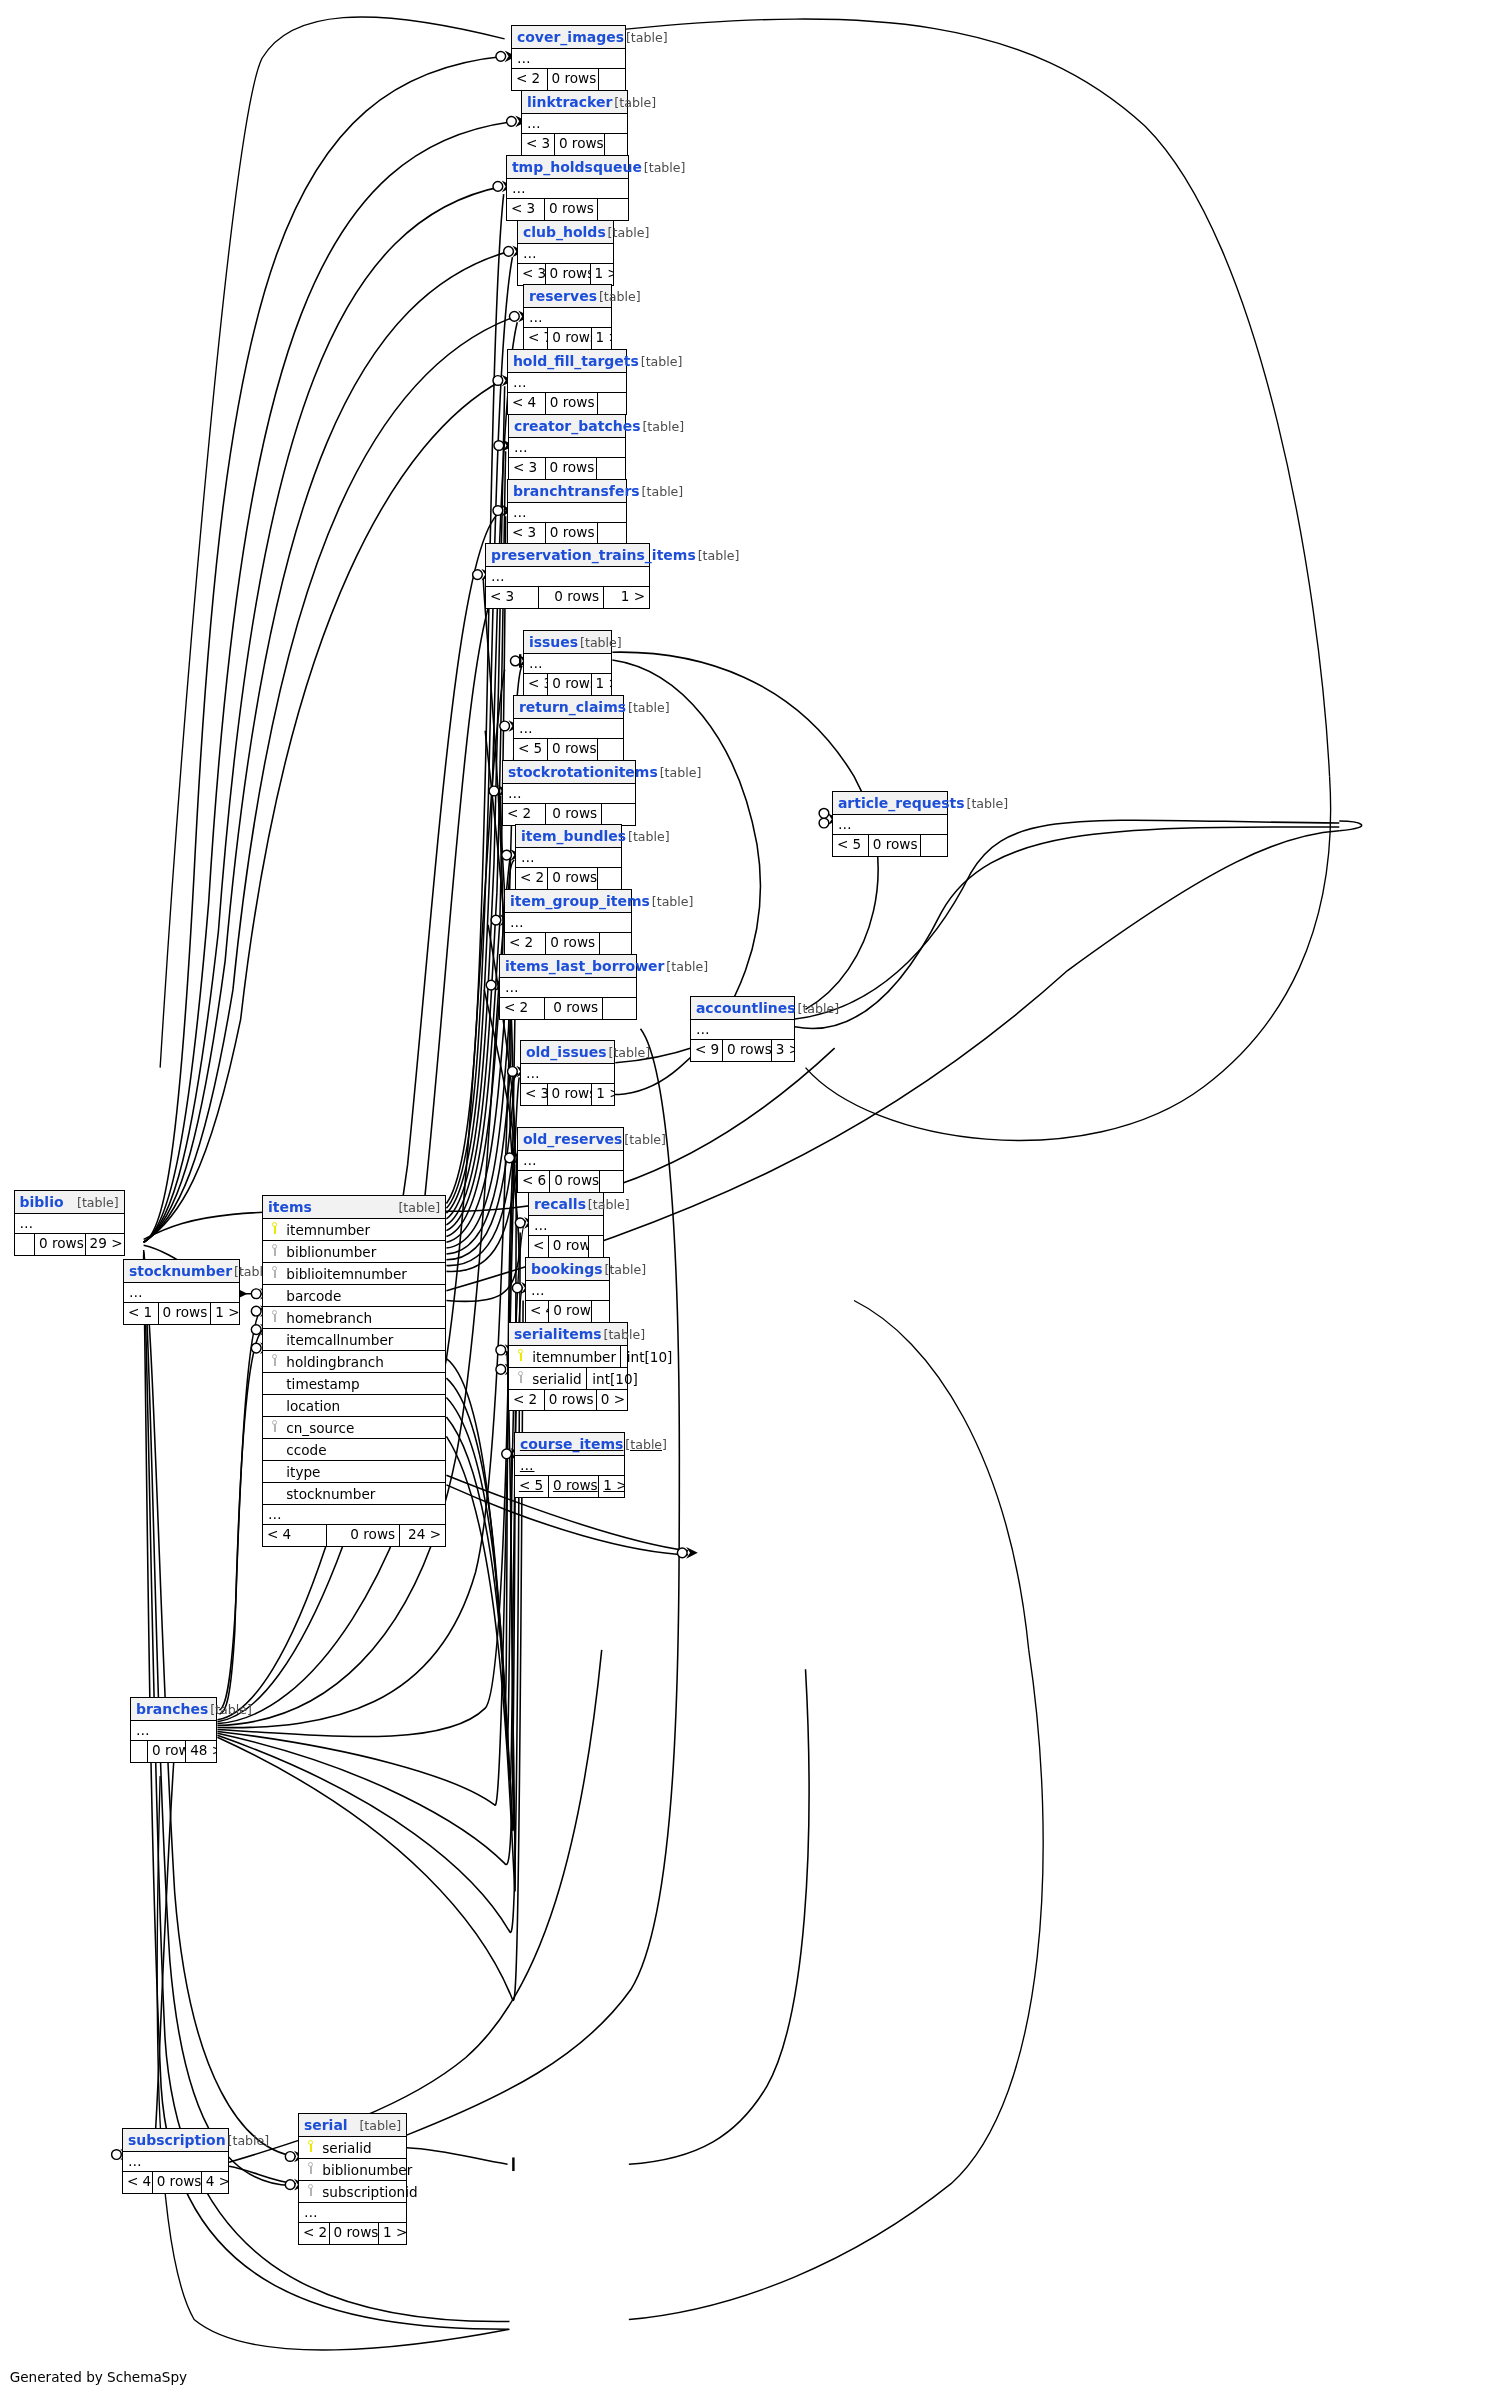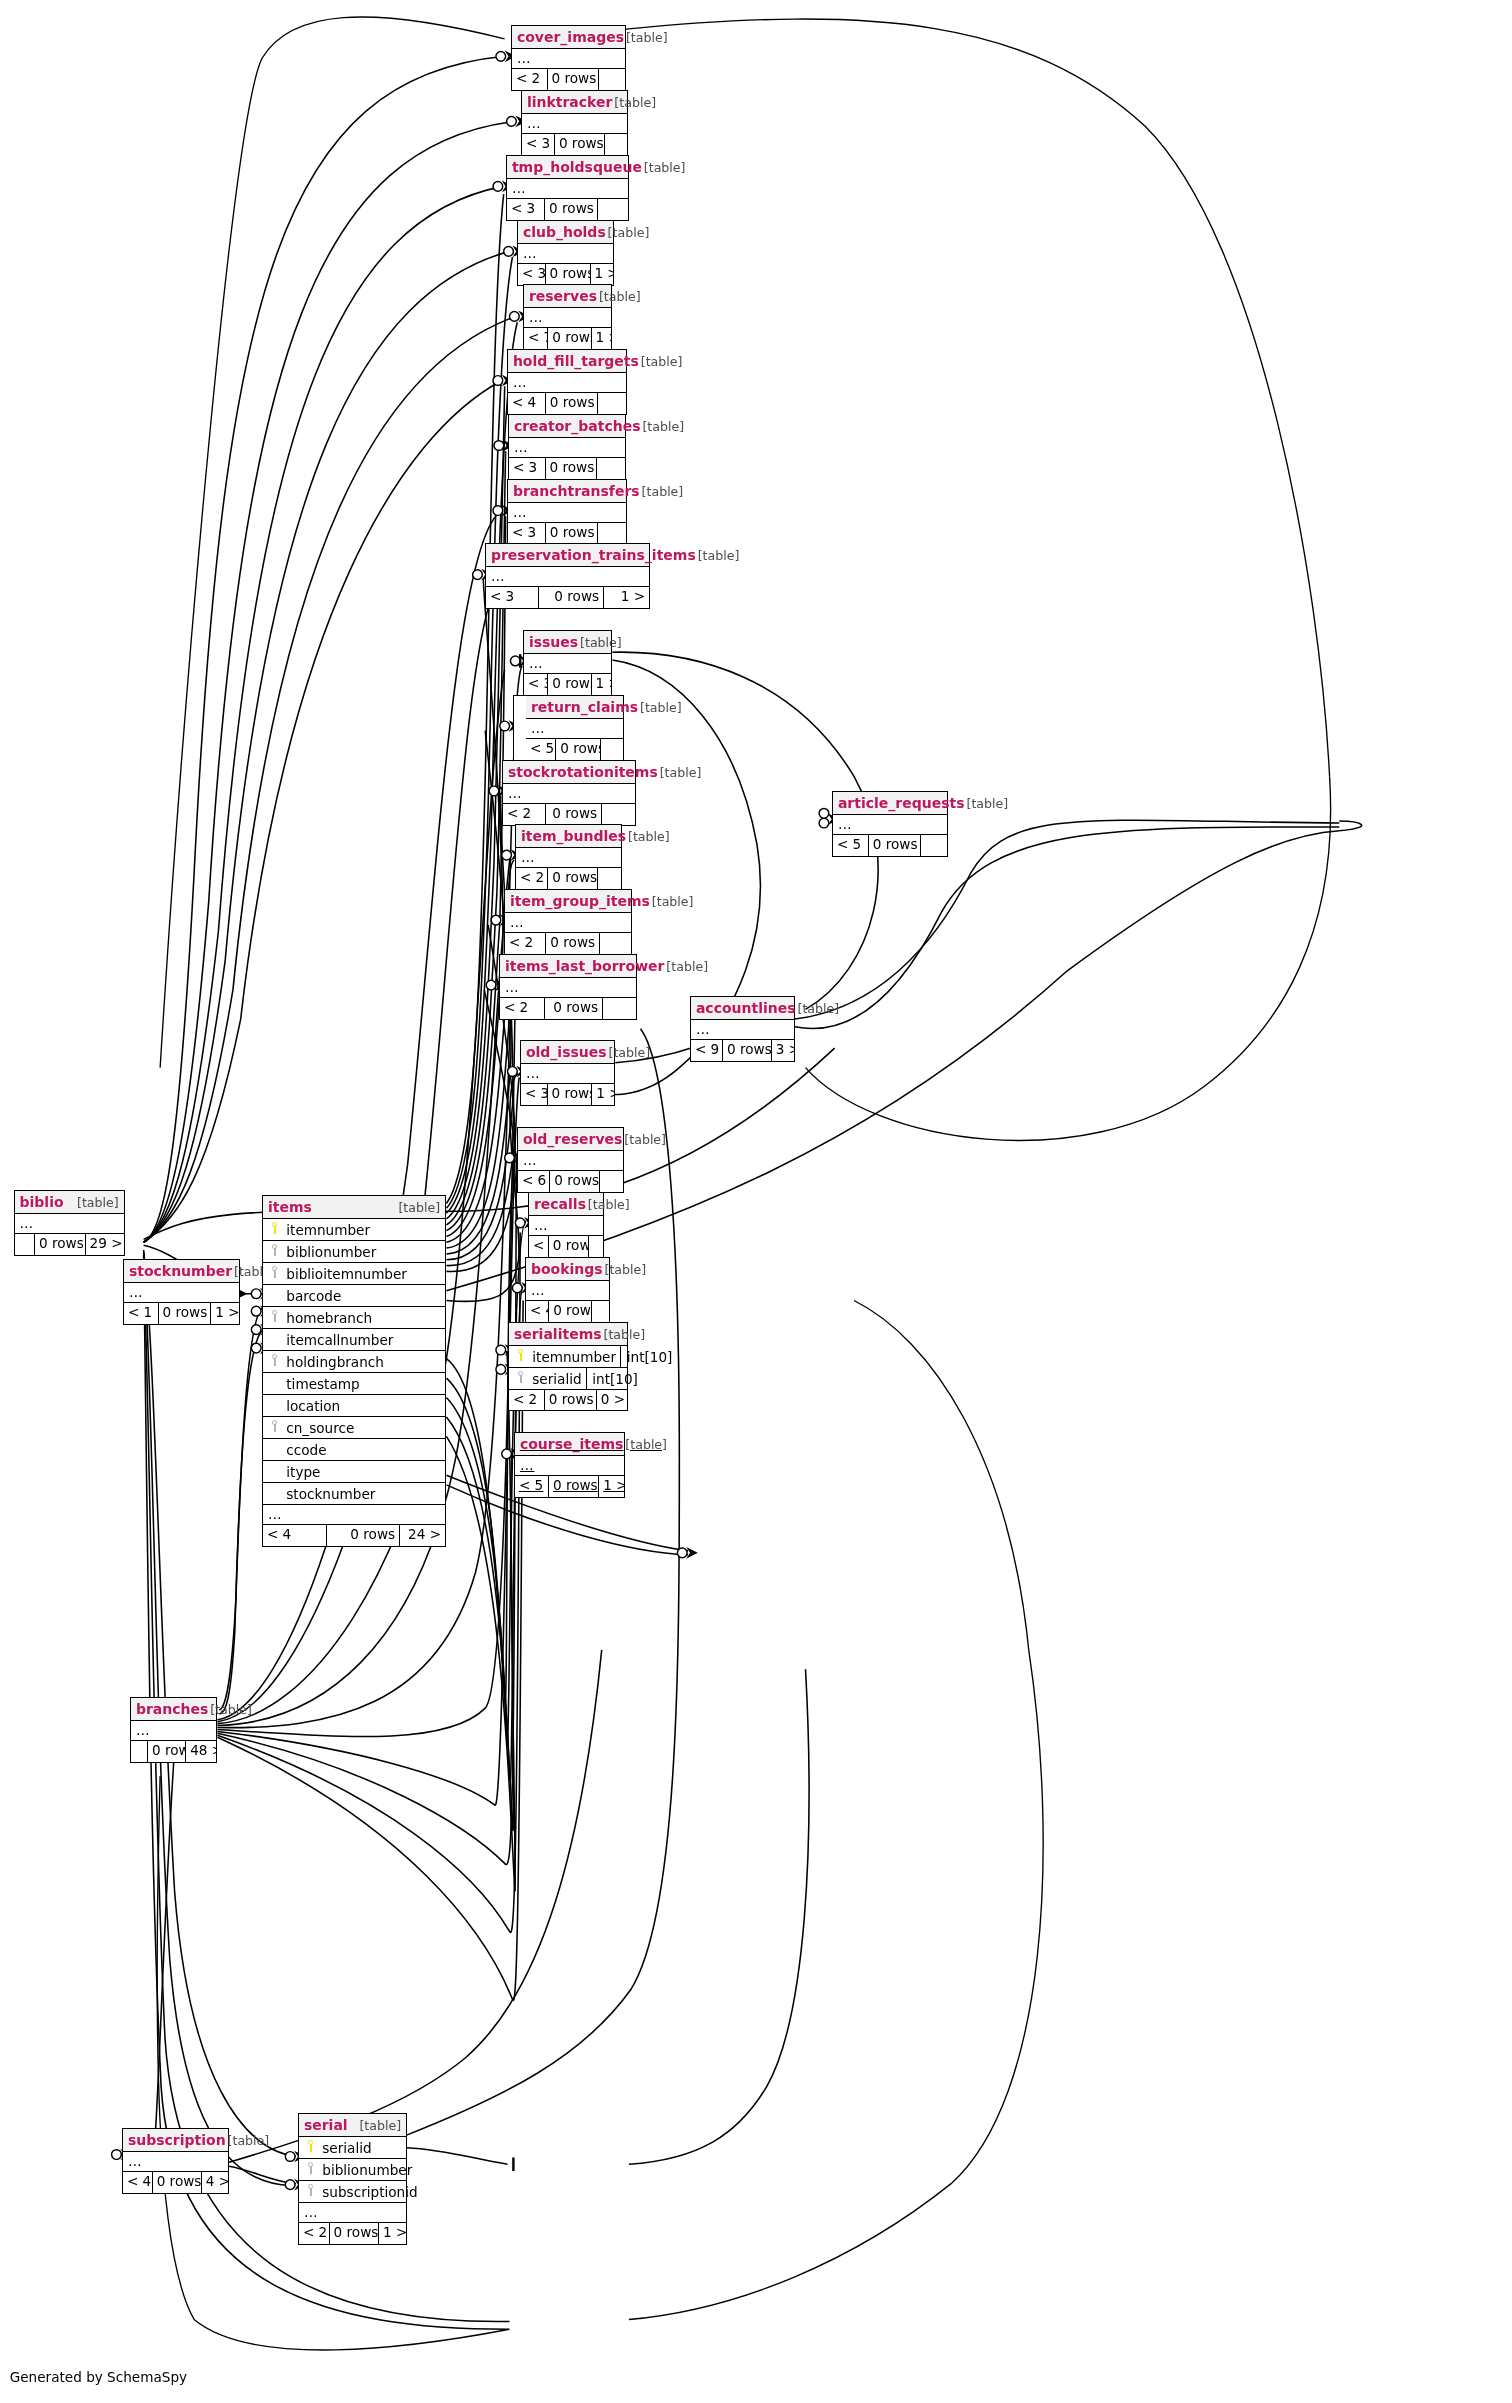--- a/index.html
+++ b/index.html
@@ -41,21 +41,21 @@
     line-height: 23px;
     padding: 0 4.9px;
     display: flex;
     align-items: center;
     white-space: nowrap;
     box-sizing: border-box;
   }
   .n-name {
     font-weight: bold;
     font-size: 14px;
-    color: #be185d;
+    color: #1d4ed8;
   }
   .n-tag {
     font-size: 12.6px;
     color: #4d4d4d;
     margin-left: auto;
     padding-left: 1.9px;
   }
   .n-title.spaced .n-tag { margin-left: auto; }
   .n-ellipsis {
     height: 20.4px;
@@ -574,21 +574,21 @@
           <span class="n-name">issues</span>
           <span class="n-tag">[table]</span>
         </div>
         <div class="n-ellipsis">…</div>
         <div class="n-foot">
           <div class="f-left" style="width: 29px;">&lt; 3</div>
           <div class="f-mid">0 rows</div>
           <div class="f-right" style="width: 23px;">1 &gt;</div>
         </div>
       </div>
-      <div class="node" style="left: 513px; top: 695px; width: 111px; padding-left: 12px;">
+      <div class="node" style="left: 513px; top: 695px; width: 111px;">
         <div class="n-title">
           <span class="n-name">return_claims</span>
           <span class="n-tag">[table]</span>
         </div>
         <div class="n-ellipsis">…</div>
         <div class="n-foot">
           <div class="f-left" style="width: 36px;">&lt; 5</div>
           <div class="f-mid">0 rows</div>
           <div class="f-right blank" style="width: 26px;"></div>
         </div>

